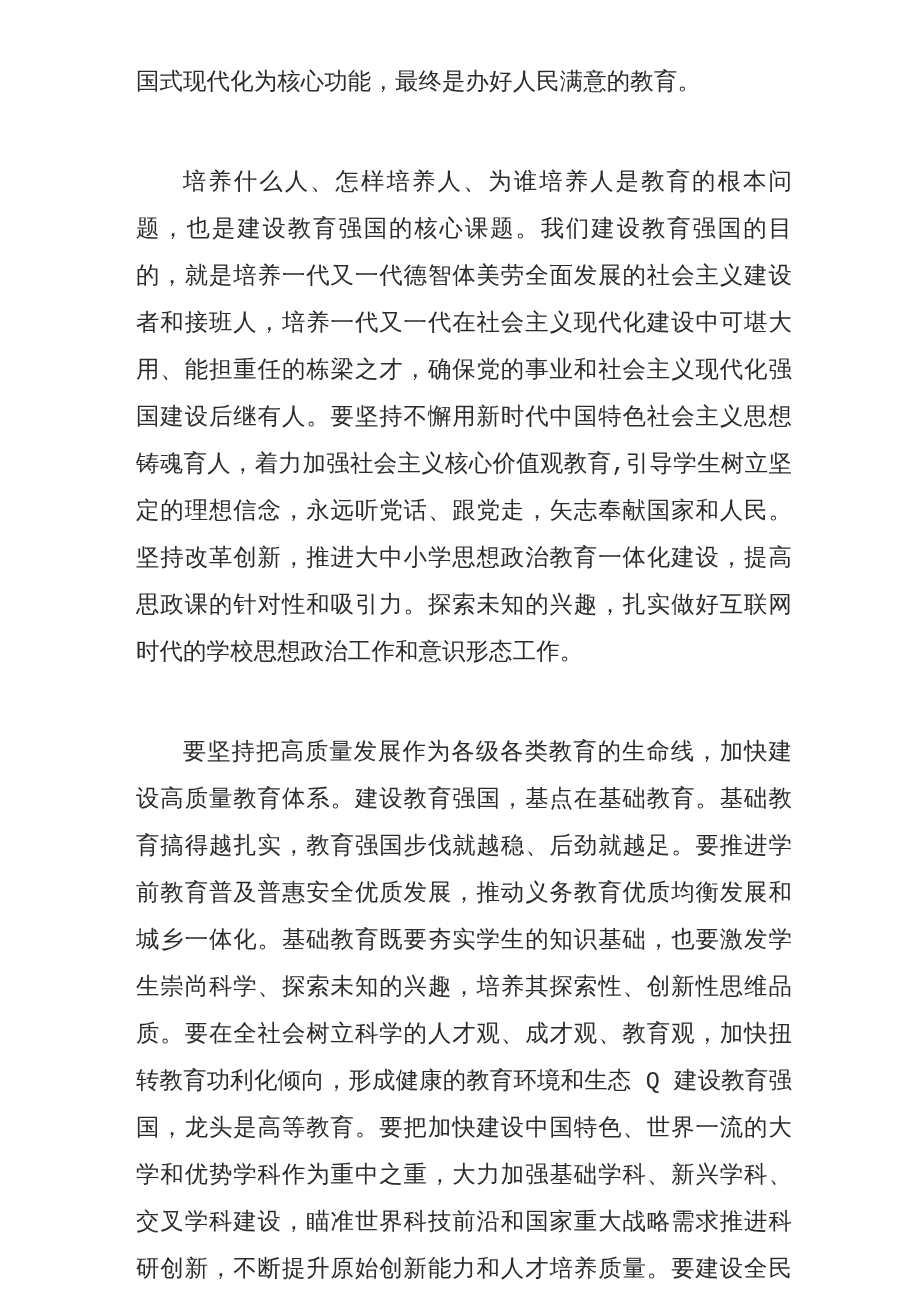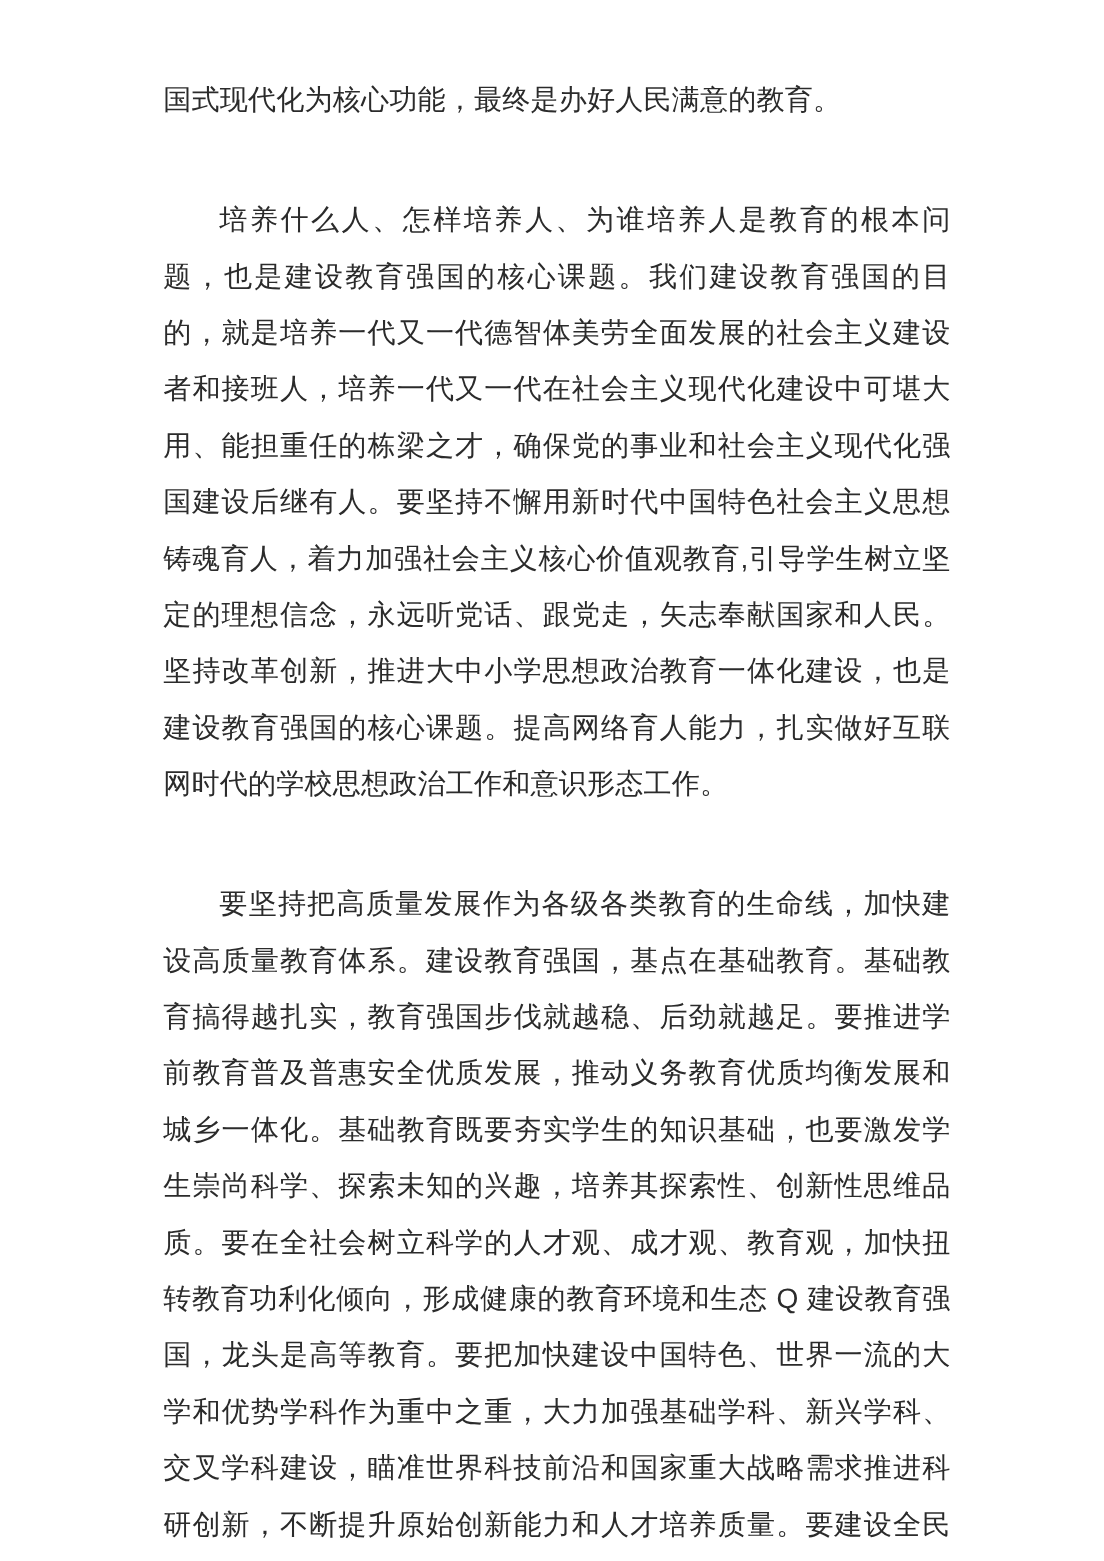--- a/index.html
+++ b/index.html
@@ -7,21 +7,21 @@
     padding: 0;
     background: #ffffff;
   }
 
   .page {
     position: relative;
     width: 920px;
     height: 1301px;
     background: #ffffff;
     overflow: hidden;
-    font-family: Liberation Sans, sans-serif;
+    font-family: Liberation Mono, monospace;
   }
 
   .doc-body {
     position: absolute;
     left: 136px;
     top: 60px;
     width: 656px;
   }
 
   .para {
@@ -59,20 +59,20 @@
 </head>
 <body>
 
 <div class="page">
   <div class="doc-body">
 
     <p class="para continuation">国式现代化为核心功能，最终是办好人民满意的教育。</p>
 
     <div class="para-gap"></div>
 
-    <p class="para indented">培养什么人、怎样培养人、为谁培养人是教育的根本问题，也是建设教育强国的核心课题。我们建设教育强国的目的，就是培养一代又一代德智体美劳全面发展的社会主义建设者和接班人，培养一代又一代在社会主义现代化建设中可堪大用、能担重任的栋梁之才，确保党的事业和社会主义现代化强国建设后继有人。要坚持不懈用新时代中国特色社会主义思想铸魂育人，着力加强社会主义核心价值观教育,引导学生树立坚定的理想信念，永远听党话、跟党走，矢志奉献国家和人民。坚持改革创新，推进大中小学思想政治教育一体化建设，也是建设教育强国的核心课题。提高网络育人能力，扎实做好互联网时代的学校思想政治工作和意识形态工作。</p>
+    <p class="para indented">培养什么人、怎样培养人、为谁培养人是教育的根本问题，也是建设教育强国的核心课题。我们建设教育强国的目的，就是培养一代又一代德智体美劳全面发展的社会主义建设者和接班人，培养一代又一代在社会主义现代化建设中可堪大用、能担重任的栋梁之才，确保党的事业和社会主义现代化强国建设后继有人。要坚持不懈用新时代中国特色社会主义思想铸魂育人，着力加强社会主义核心价值观教育,引导学生树立坚定的理想信念，永远听党话、跟党走，矢志奉献国家和人民。坚持改革创新，推进大中小学思想政治教育一体化建设，提高思政课的针对性和吸引力。探索未知的兴趣，扎实做好互联网时代的学校思想政治工作和意识形态工作。</p>
 
     <div class="para-gap tall"></div>
 
     <p class="para indented">要坚持把高质量发展作为各级各类教育的生命线，加快建设高质量教育体系。建设教育强国，基点在基础教育。基础教育搞得越扎实，教育强国步伐就越稳、后劲就越足。要推进学前教育普及普惠安全优质发展，推动义务教育优质均衡发展和城乡一体化。基础教育既要夯实学生的知识基础，也要激发学生崇尚科学、探索未知的兴趣，培养其探索性、创新性思维品质。要在全社会树立科学的人才观、成才观、教育观，加快扭转教育功利化倾向，形成健康的教育环境和生态 Q 建设教育强国，龙头是高等教育。要把加快建设中国特色、世界一流的大学和优势学科作为重中之重，大力加强基础学科、新兴学科、交叉学科建设，瞄准世界科技前沿和国家重大战略需求推进科研创新，不断提升原始创新能力和人才培养质量。要建设全民终身学习的学习型社会、学习型大国，促进人人皆学、处处能学、</p>
 
   </div>
 </div>
 
 </body></html>

